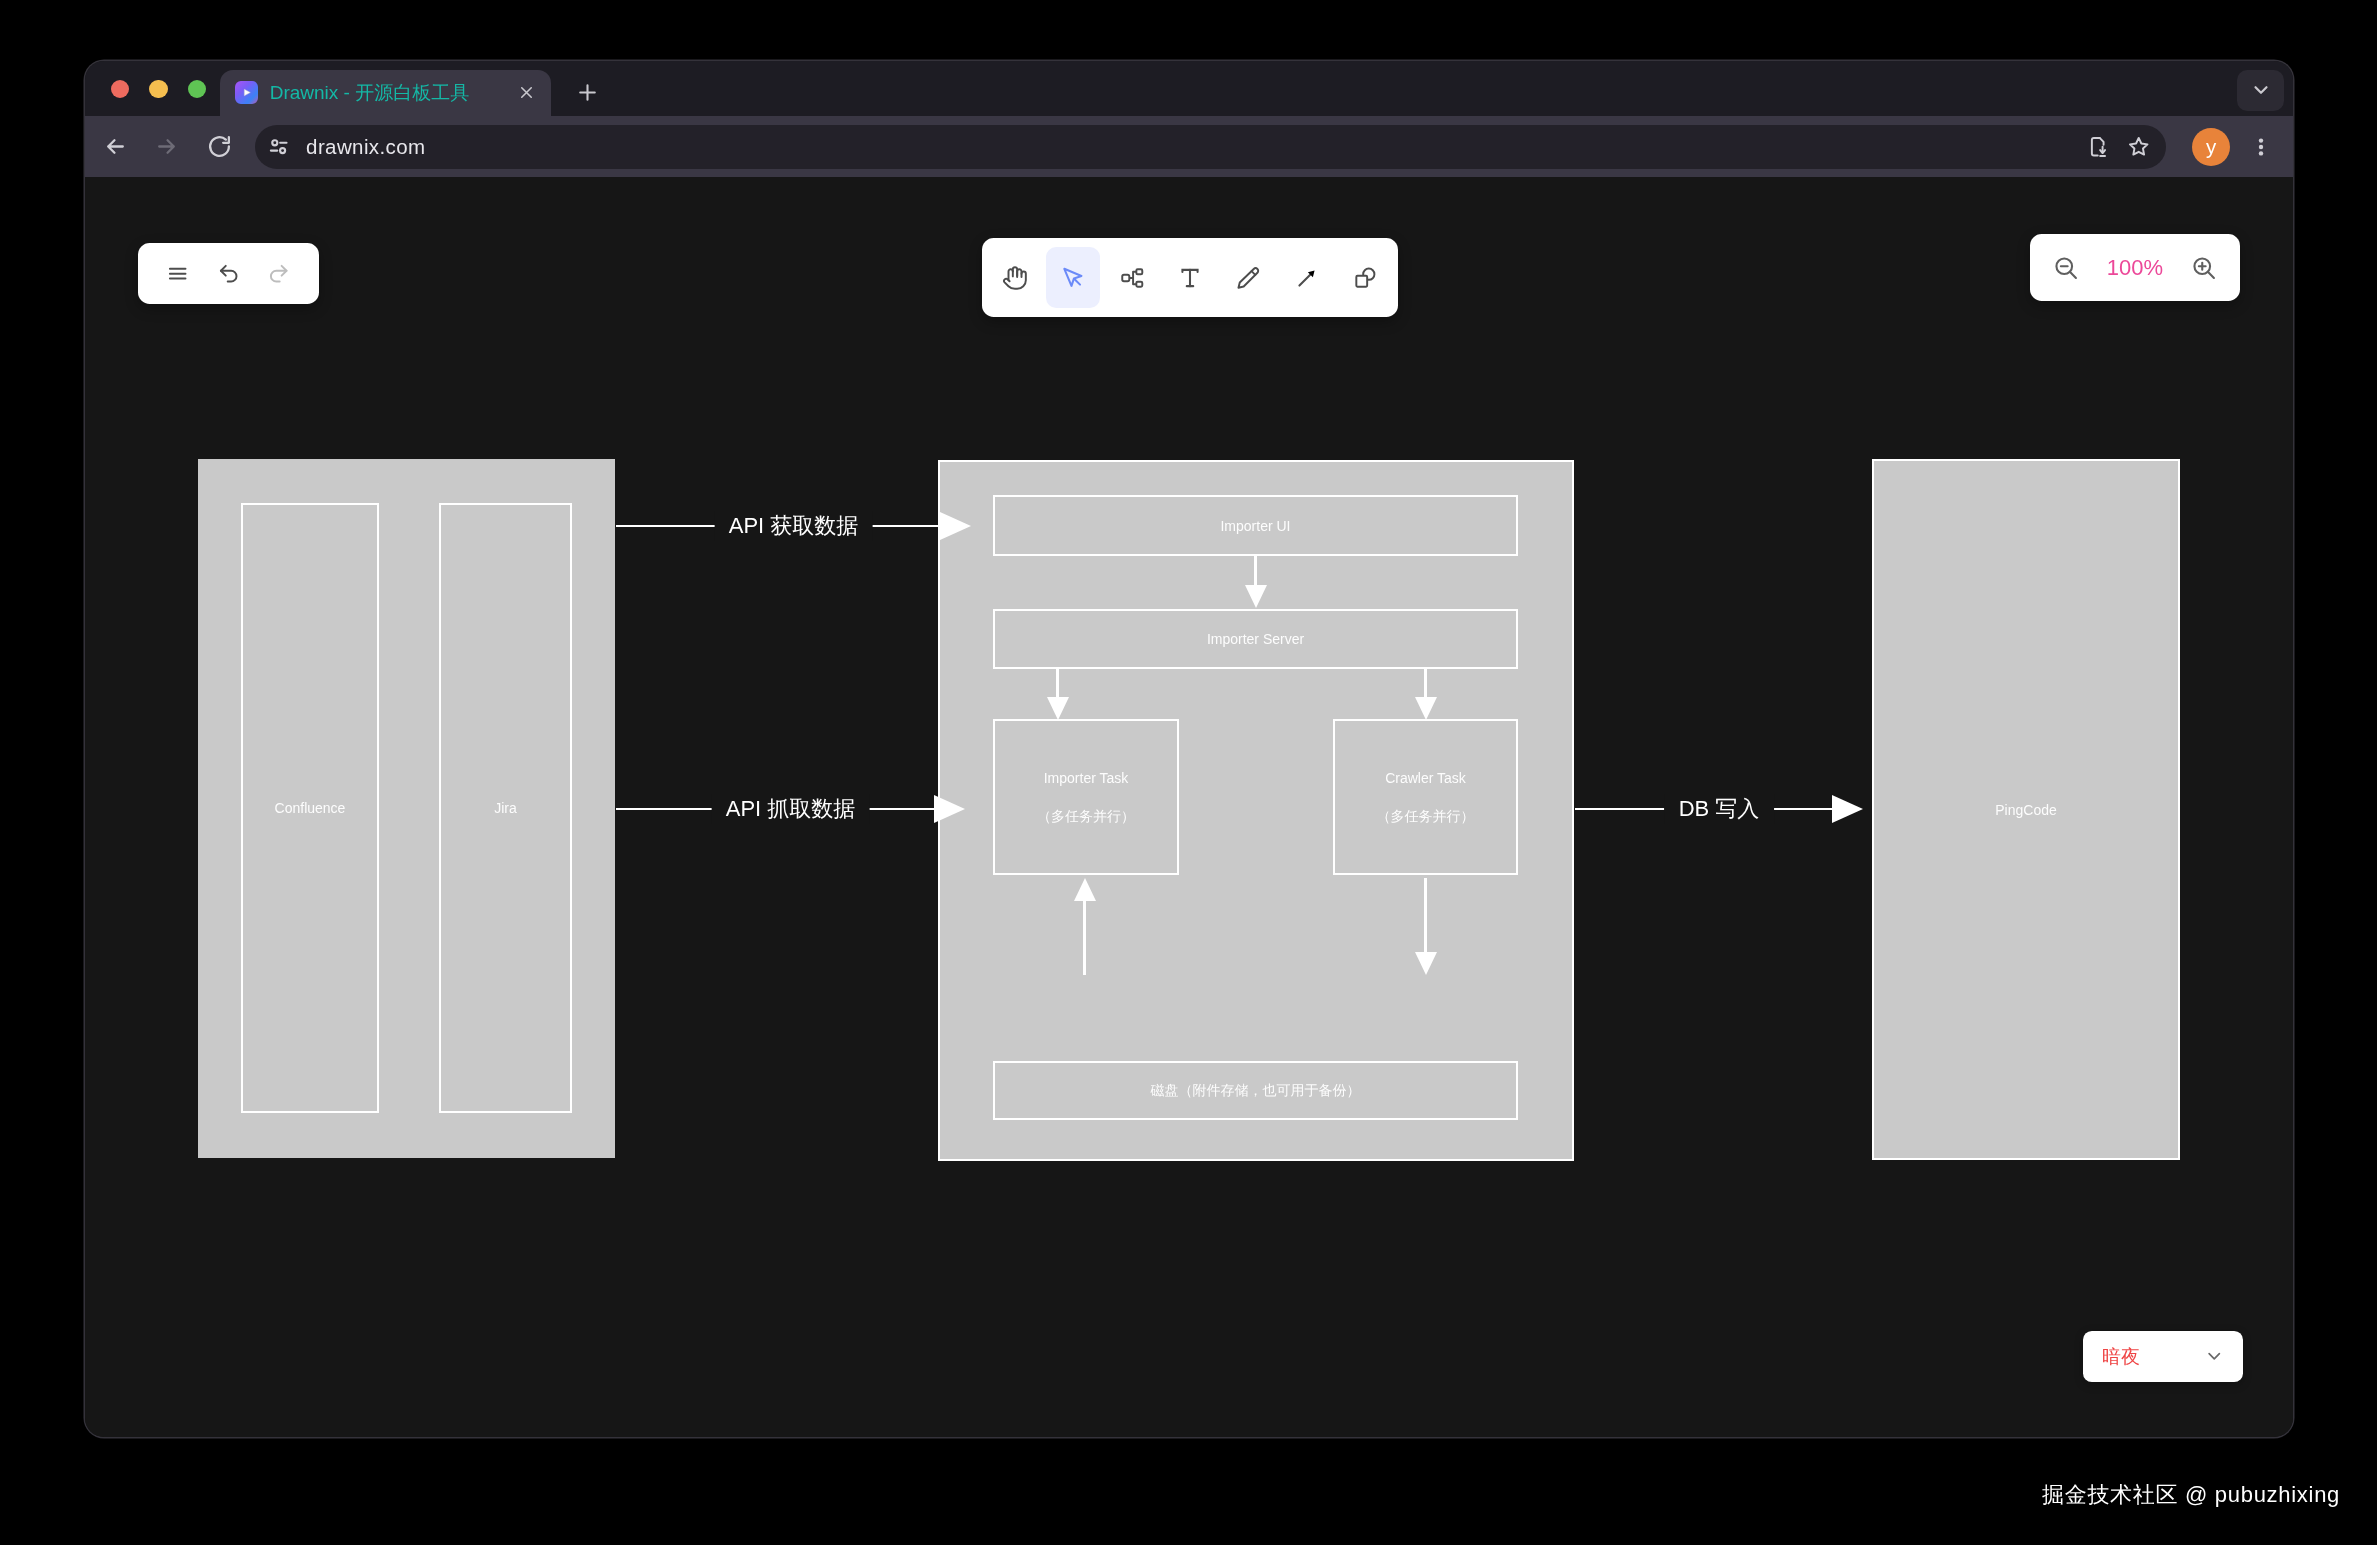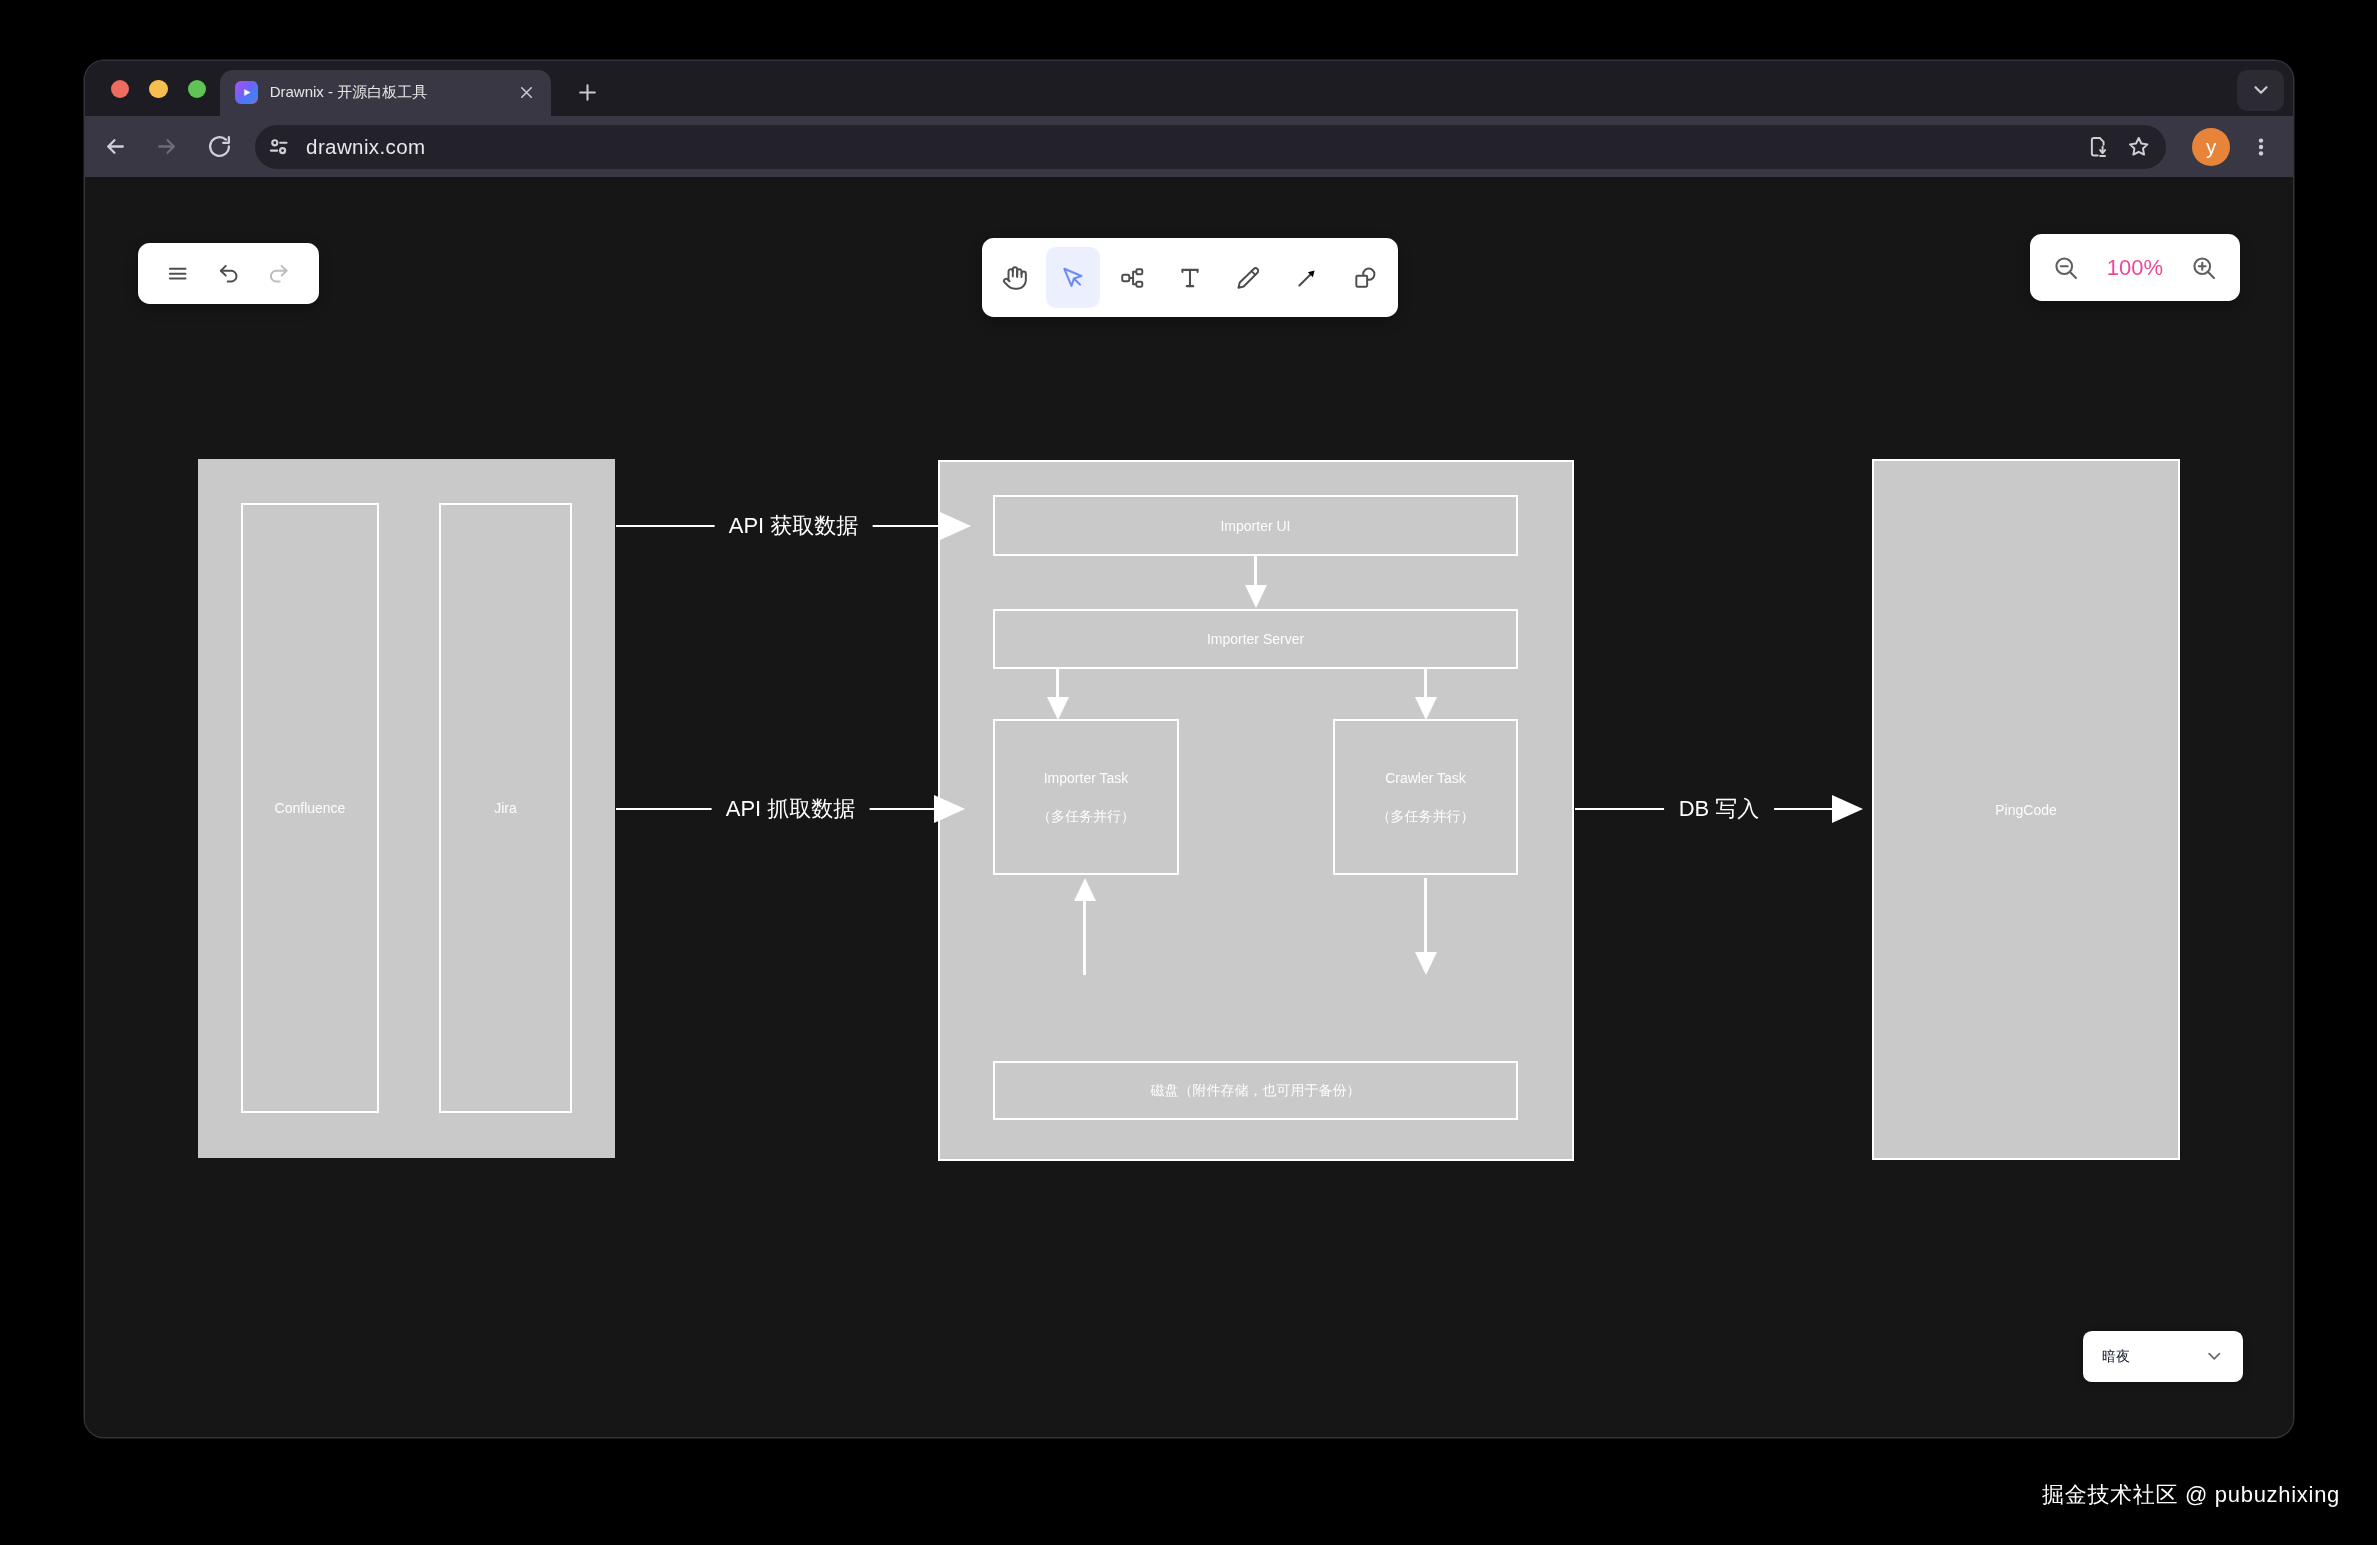--- a/index.html
+++ b/index.html
@@ -15,21 +15,21 @@
   .tabstrip { position:relative; height:55px; background:#1d1c23; }
   .lights { position:absolute; left:26px; top:19px; display:flex; gap:20px; }
   .light { width:18.3px; height:18.3px; border-radius:50%; }
   .light.red{ background:#ee6b5f; } .light.yellow{ background:#f5be4f; } .light.green{ background:#5fc454; }
   .tab { position:absolute; left:135px; top:8.8px; width:331px; height:46px;
          background:#3a3744; border-radius:13px 13px 0 0;
          display:flex; align-items:center; padding:0 14.6px; gap:11.7px; }
   .favicon { width:23.4px; height:23.4px; border-radius:5.9px; flex:0 0 auto;
              background:linear-gradient(135deg,#a855f7 0%,#7c5cf6 35%,#3b82f6 75%,#ec4899 110%);
              display:flex; align-items:center; justify-content:center; }
-  .tab-title { flex:1; font-size:15px; color:#e5e5e5; white-space:nowrap; overflow:hidden; }
+  .tab-title { flex:1; font-size:19px; color:#14b8a6; white-space:nowrap; overflow:hidden; }
   .icon-btn { display:flex; align-items:center; justify-content:center; background:none; border:none; cursor:pointer; }
   .tab svg, .newtab svg { stroke:#c9c8ce; }
   .newtab { position:absolute; left:485px; top:14.6px; width:34px; height:34px; border-radius:7.3px; }
   .strip-chevron { position:absolute; right:8.8px; top:8.8px; width:47px; height:41px;
                    background:#2c2a33; border-radius:10.2px; }
 
   
   .toolbar { position:relative; height:61px; background:#3a3744; }
   .nav-btn { position:absolute; top:10.2px; width:41px; height:41px; border-radius:50%; }
   .nav-btn svg { stroke:#d0cfd6; }
@@ -51,21 +51,21 @@
   .canvas { position:absolute; left:0; top:116px; right:0; bottom:0; background:#161616; }
 
   .island { position:absolute; background:#fff; border-radius:11.7px;
             box-shadow:0 4.4px 13px rgba(0,0,0,.28); display:flex; align-items:center; }
   .app-island { left:53px; top:66px; width:181px; height:61px; justify-content:space-around; padding:0 14.6px; }
   .creation-island { left:897px; top:61px; width:416px; height:79px; justify-content:center; gap:4.4px; }
   .zoom-island { left:1945px; top:57px; width:210px; height:67px; justify-content:space-between; padding:0 22px; }
   .theme-select { left:1998px; top:1154px; width:160px; height:51px; border-radius:8.8px;
                   justify-content:space-between; padding:0 19px;
                   box-shadow:0 2.9px 8.8px rgba(0,0,0,.25); cursor:pointer; }
-  .theme-label { font-size:14px; color:#0f172a; }
+  .theme-label { font-size:19px; color:#ef4444; }
 
   .tool-btn { width:54px; height:61px; border-radius:10.2px; background:none; border:none;
               display:flex; align-items:center; justify-content:center; cursor:pointer; }
   .tool-btn svg { stroke:#4d4d4d; }
   .tool-btn.selected { background:#eceffe; }
   .tool-btn.selected svg { stroke:#6b8af8; }
   .app-island .icon-btn svg { stroke:#4d4d4d; }
   .app-island .icon-btn.disabled svg { stroke:#bdbdbd; }
   .zoom-island .icon-btn svg { stroke:#5f5f5f; }
   .zoom-value { font-size:22px; color:#ec4899; }

